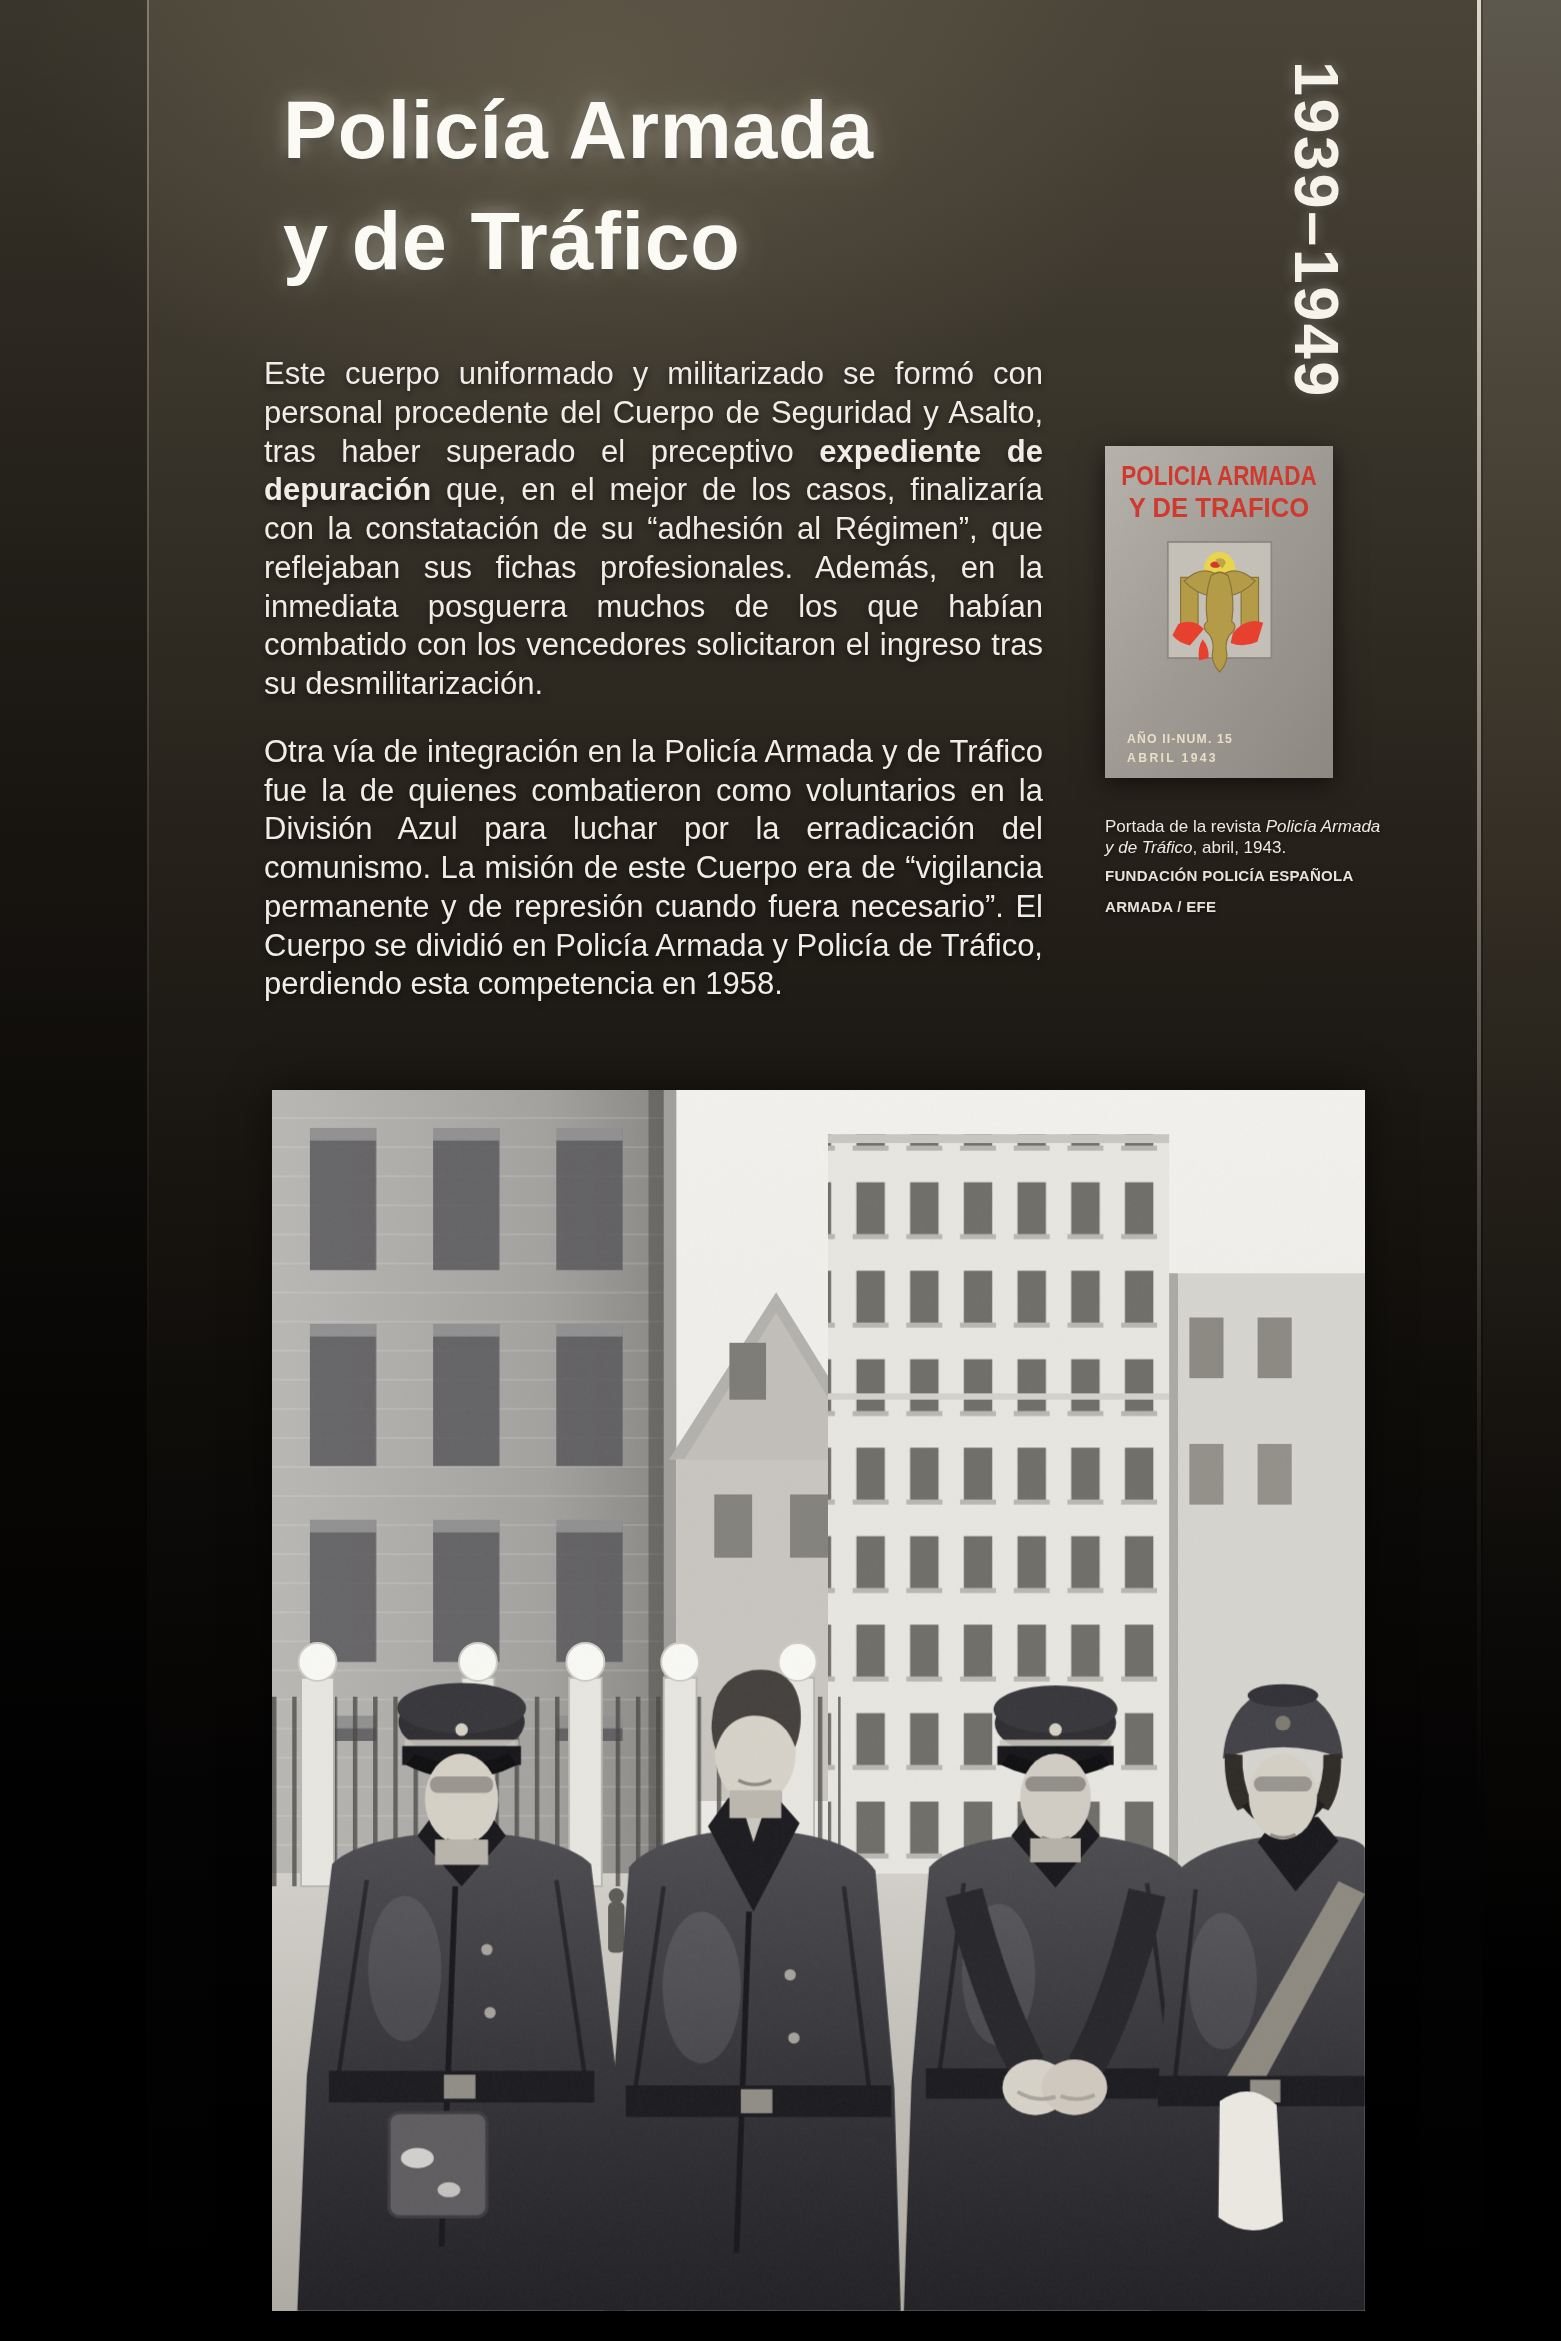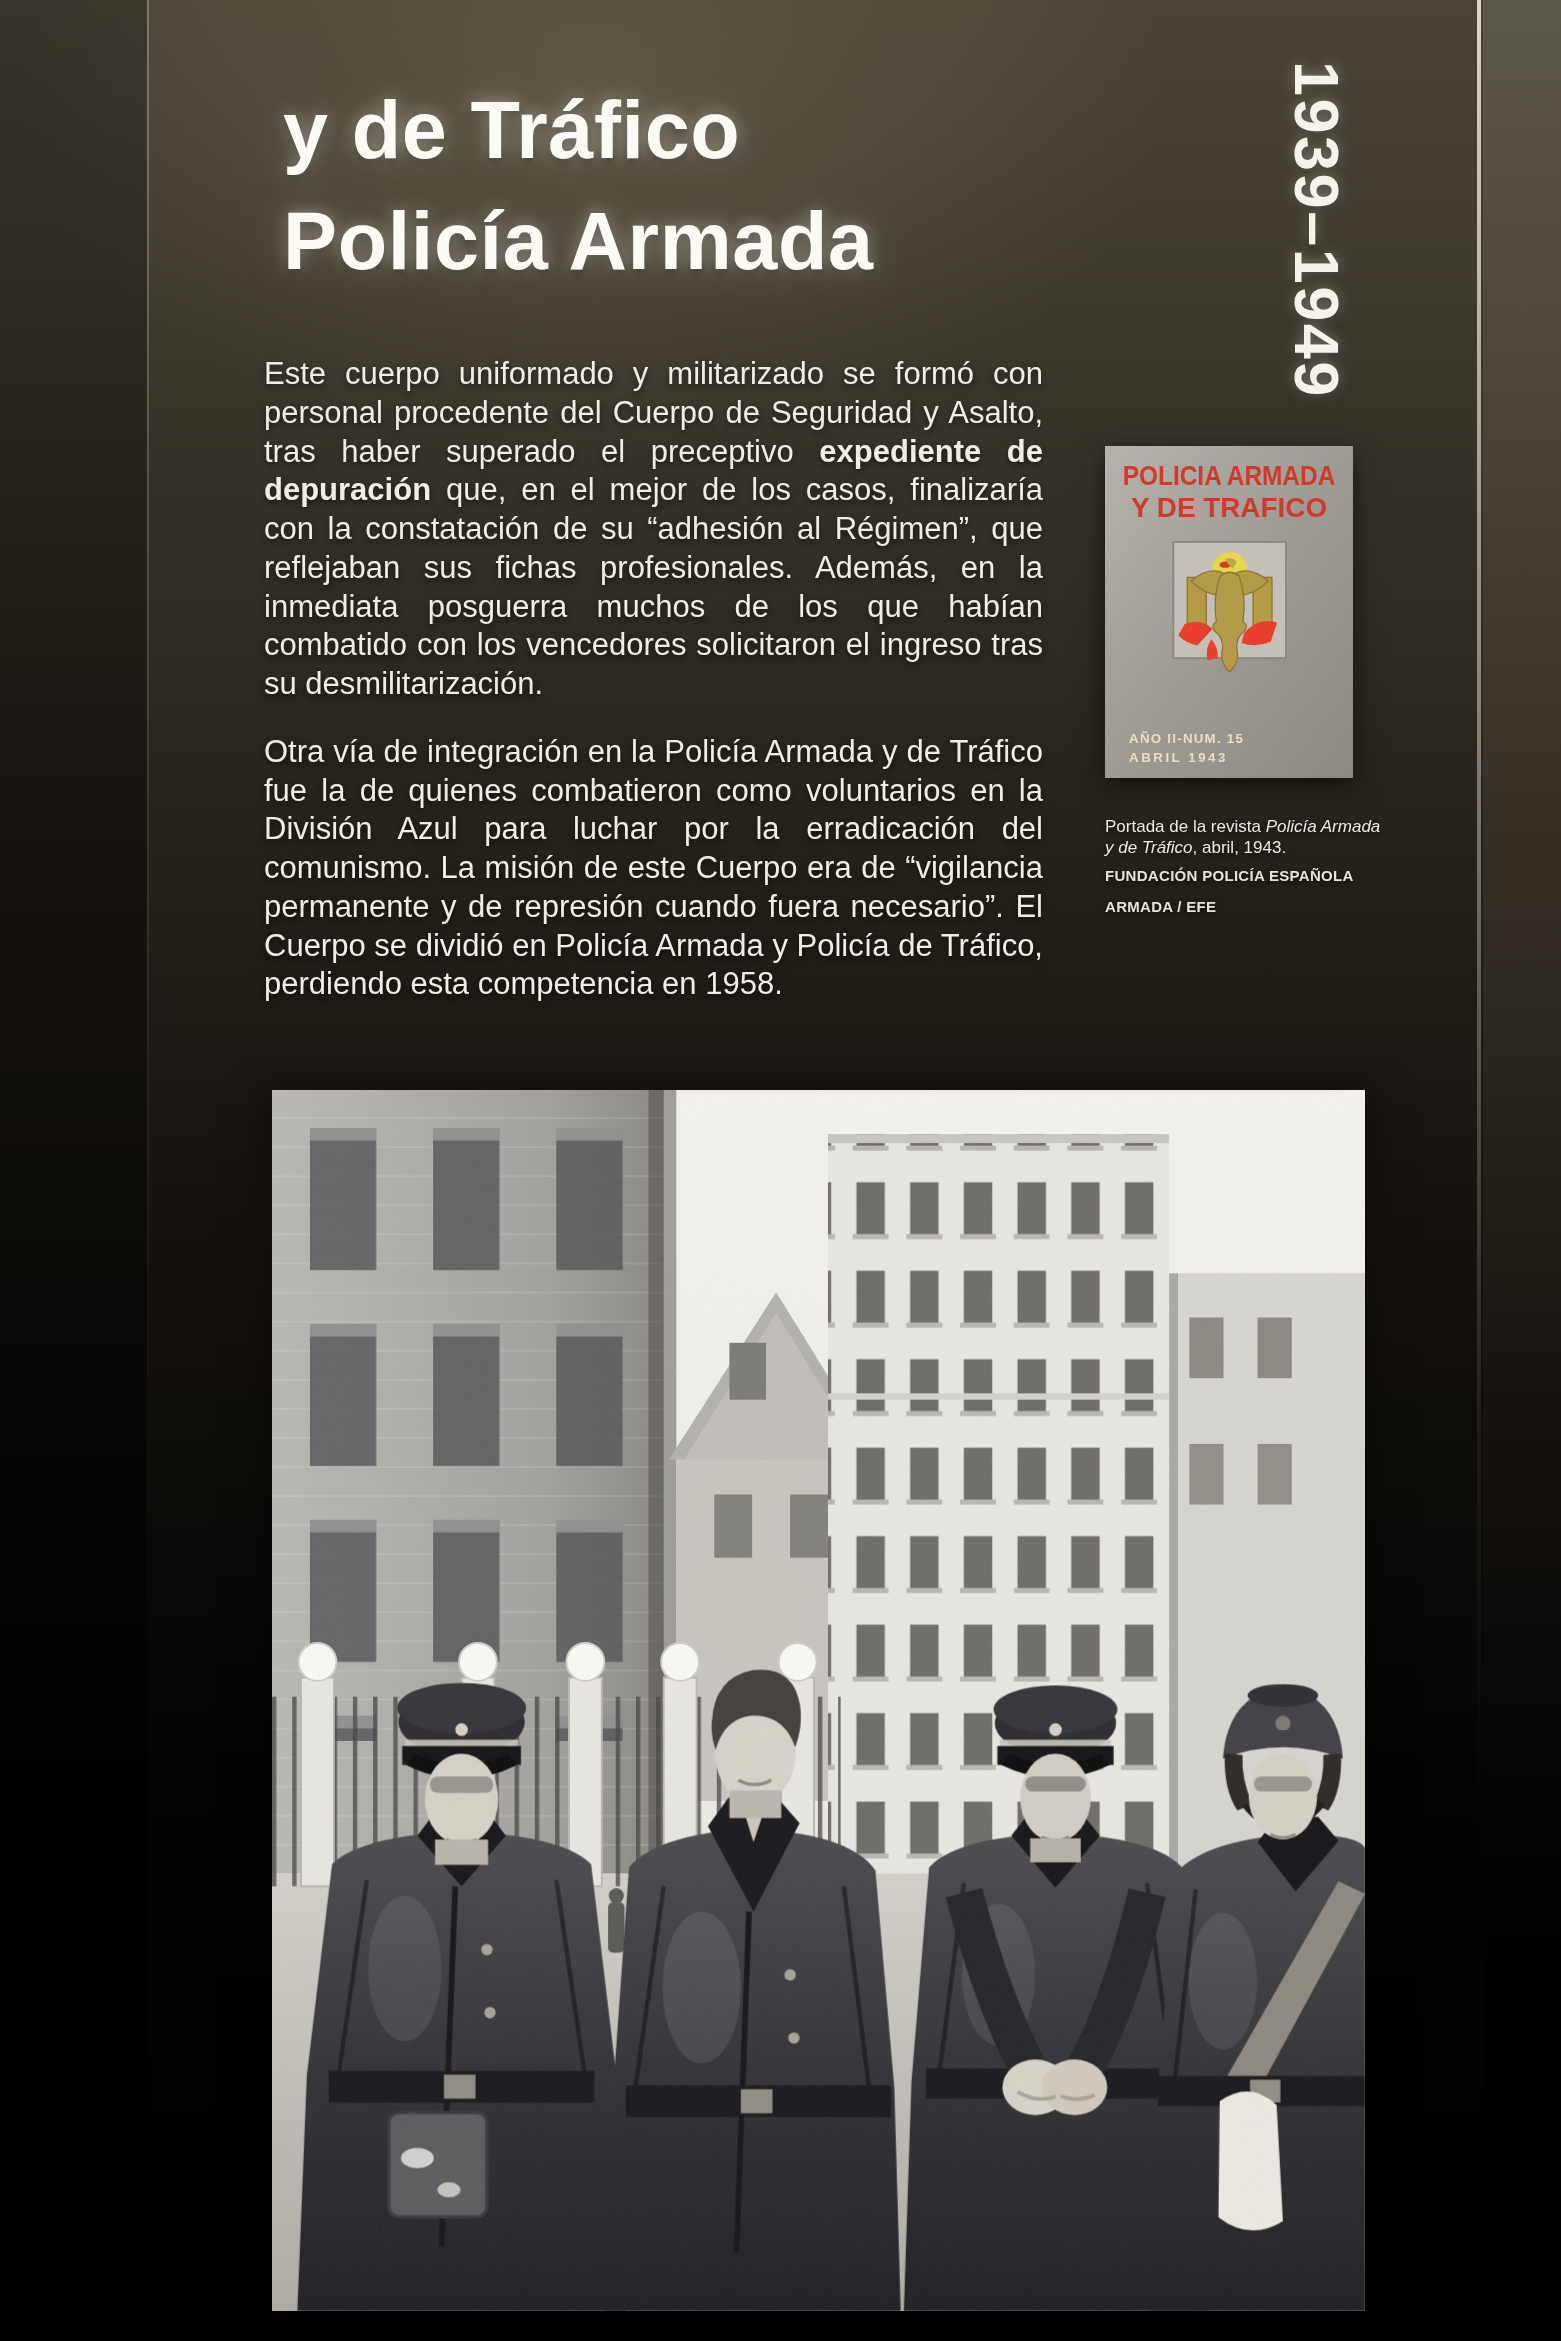--- a/index.html
+++ b/index.html
@@ -24,21 +24,21 @@
        writing-mode:vertical-rl;text-orientation:mixed;
        color:#f6f3ea;font-weight:700;font-size:63px;letter-spacing:2.5px;
        text-shadow:0 0 12.6px rgba(255,250,235,0.4),3.8px 0 8.8px rgba(0,0,0,0.55);}
 
   .article{position:absolute;left:264px;top:355px;width:779px;color:#efede6;
            font-size:31px;line-height:1.25;text-align:justify;
            text-shadow:0 2.5px 6.3px rgba(0,0,0,0.55);}
   .article p{margin:0 0 29px 0;}
   .article b{font-weight:700;}
 
-  .magazine{position:absolute;left:1105px;top:446px;width:248px;height:332px;
+  .magazine{position:absolute;left:1105px;top:446px;width:228px;height:332px;
             box-shadow:0 6.3px 25px rgba(0,0,0,0.6);}
   .magazine svg{display:block;width:100%;height:100%;}
 
   .caption{position:absolute;left:1105px;width:276px;color:#edeae3;
            font-size:17px;line-height:1.24;text-shadow:0 1.9px 5px rgba(0,0,0,0.6);}
   .caption .credit{display:block;margin-top:9px;font-size:15px;font-weight:700;letter-spacing:0.3px;color:#e6e3db;}
   .cap-cover{top:816px;}
   .cap-photo{top:889px;}
   .caption i{font-style:italic;}
 
@@ -49,22 +49,22 @@
 </head>
 <body>
 
 <div class="stage">
   <div class="left-strip"></div>
   <div class="seam-left"></div>
   <div class="right-panel"></div>
   <div class="seam-right"></div>
 
   <div class="title">
+    <div>Policía Armada</div>
     <div>y de Tráfico</div>
-    <div>Policía Armada</div>
   </div>
 
   <div class="era">1939–1949</div>
 
   <div class="article">
     <p><span>Este cuerpo uniformado y militarizado se formó con personal procedente del Cuerpo de Seguridad y Asalto, tras haber superado el preceptivo </span><b>expediente de depuración</b><span> que, en el mejor de los casos, finalizaría con la constatación de su “adhesión al Régimen”, que reflejaban sus fichas profesionales. Además, en la inmediata posguerra muchos de los que habían combatido con los vencedores solicitaron el ingreso tras su desmilitarización.</span></p>
     <p>Otra vía de integración en la Policía Armada y de Tráfico fue la de quienes combatieron como voluntarios en la División Azul para luchar por la erradicación del comunismo. La misión de este Cuerpo era de “vigilancia permanente y de represión cuando fuera necesario”. El Cuerpo se dividió en Policía Armada y Policía de Tráfico, perdiendo esta competencia en 1958.</p>
   </div>
 
   <div class="magazine">

